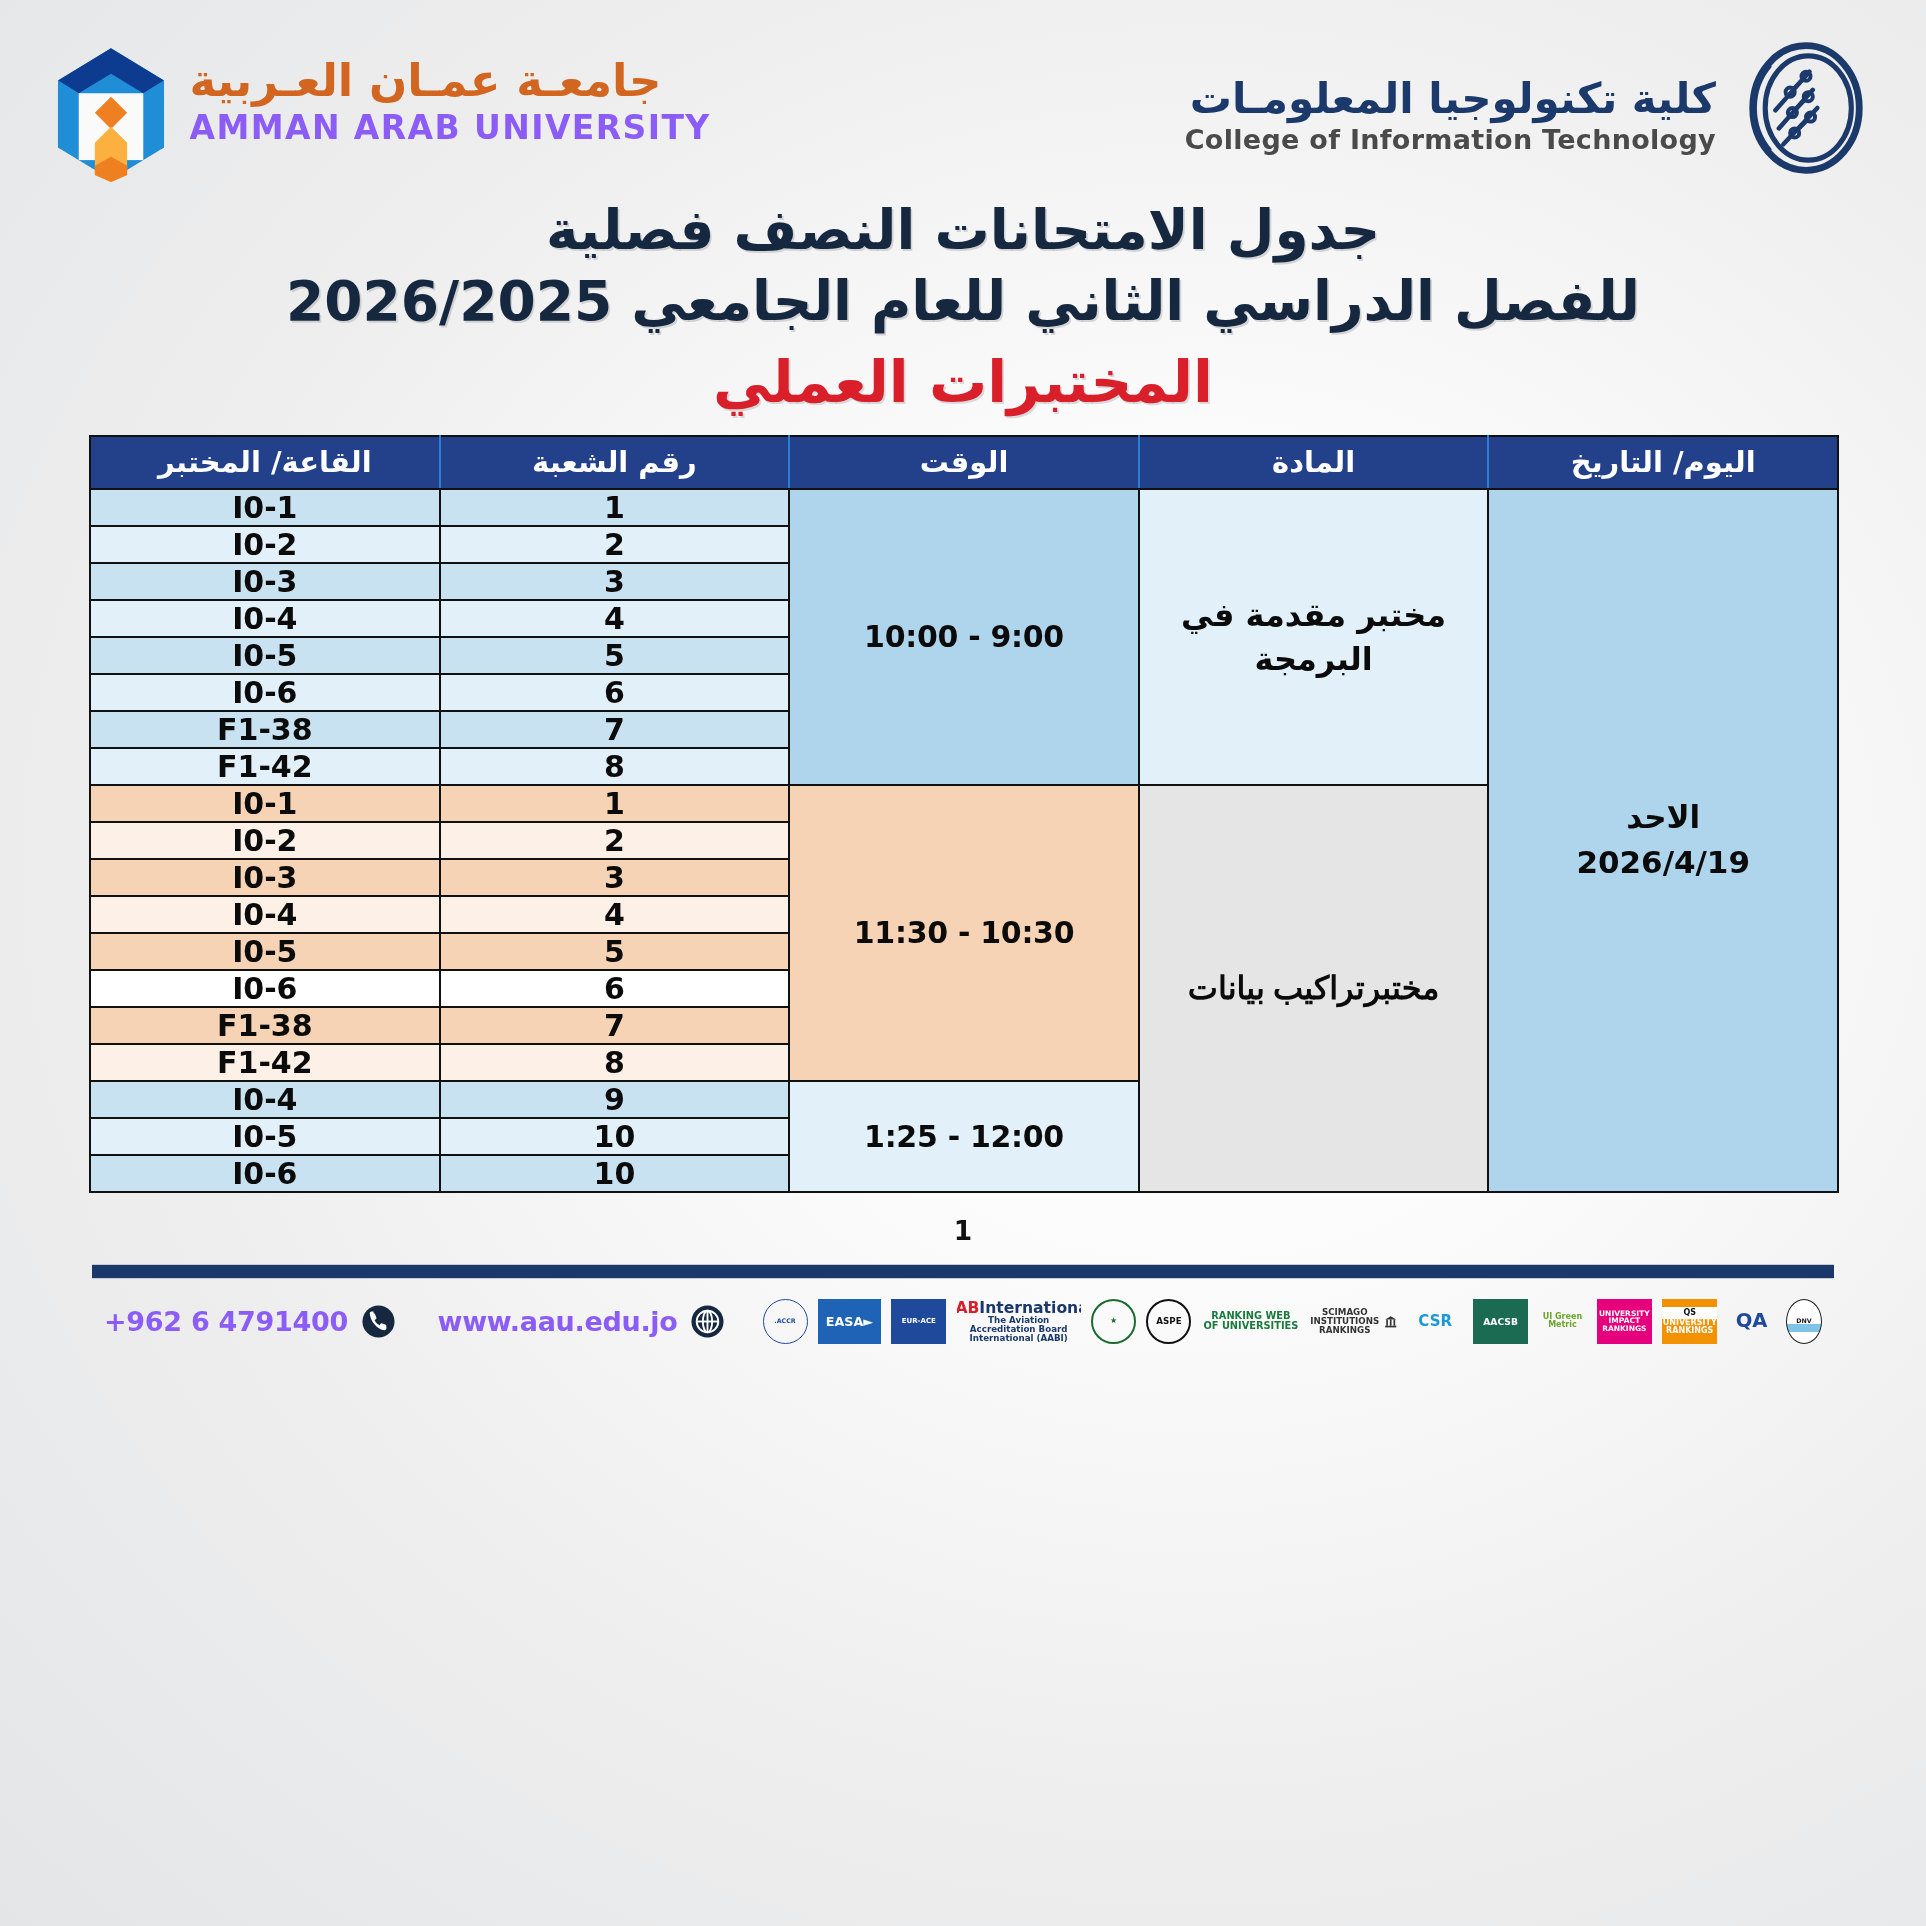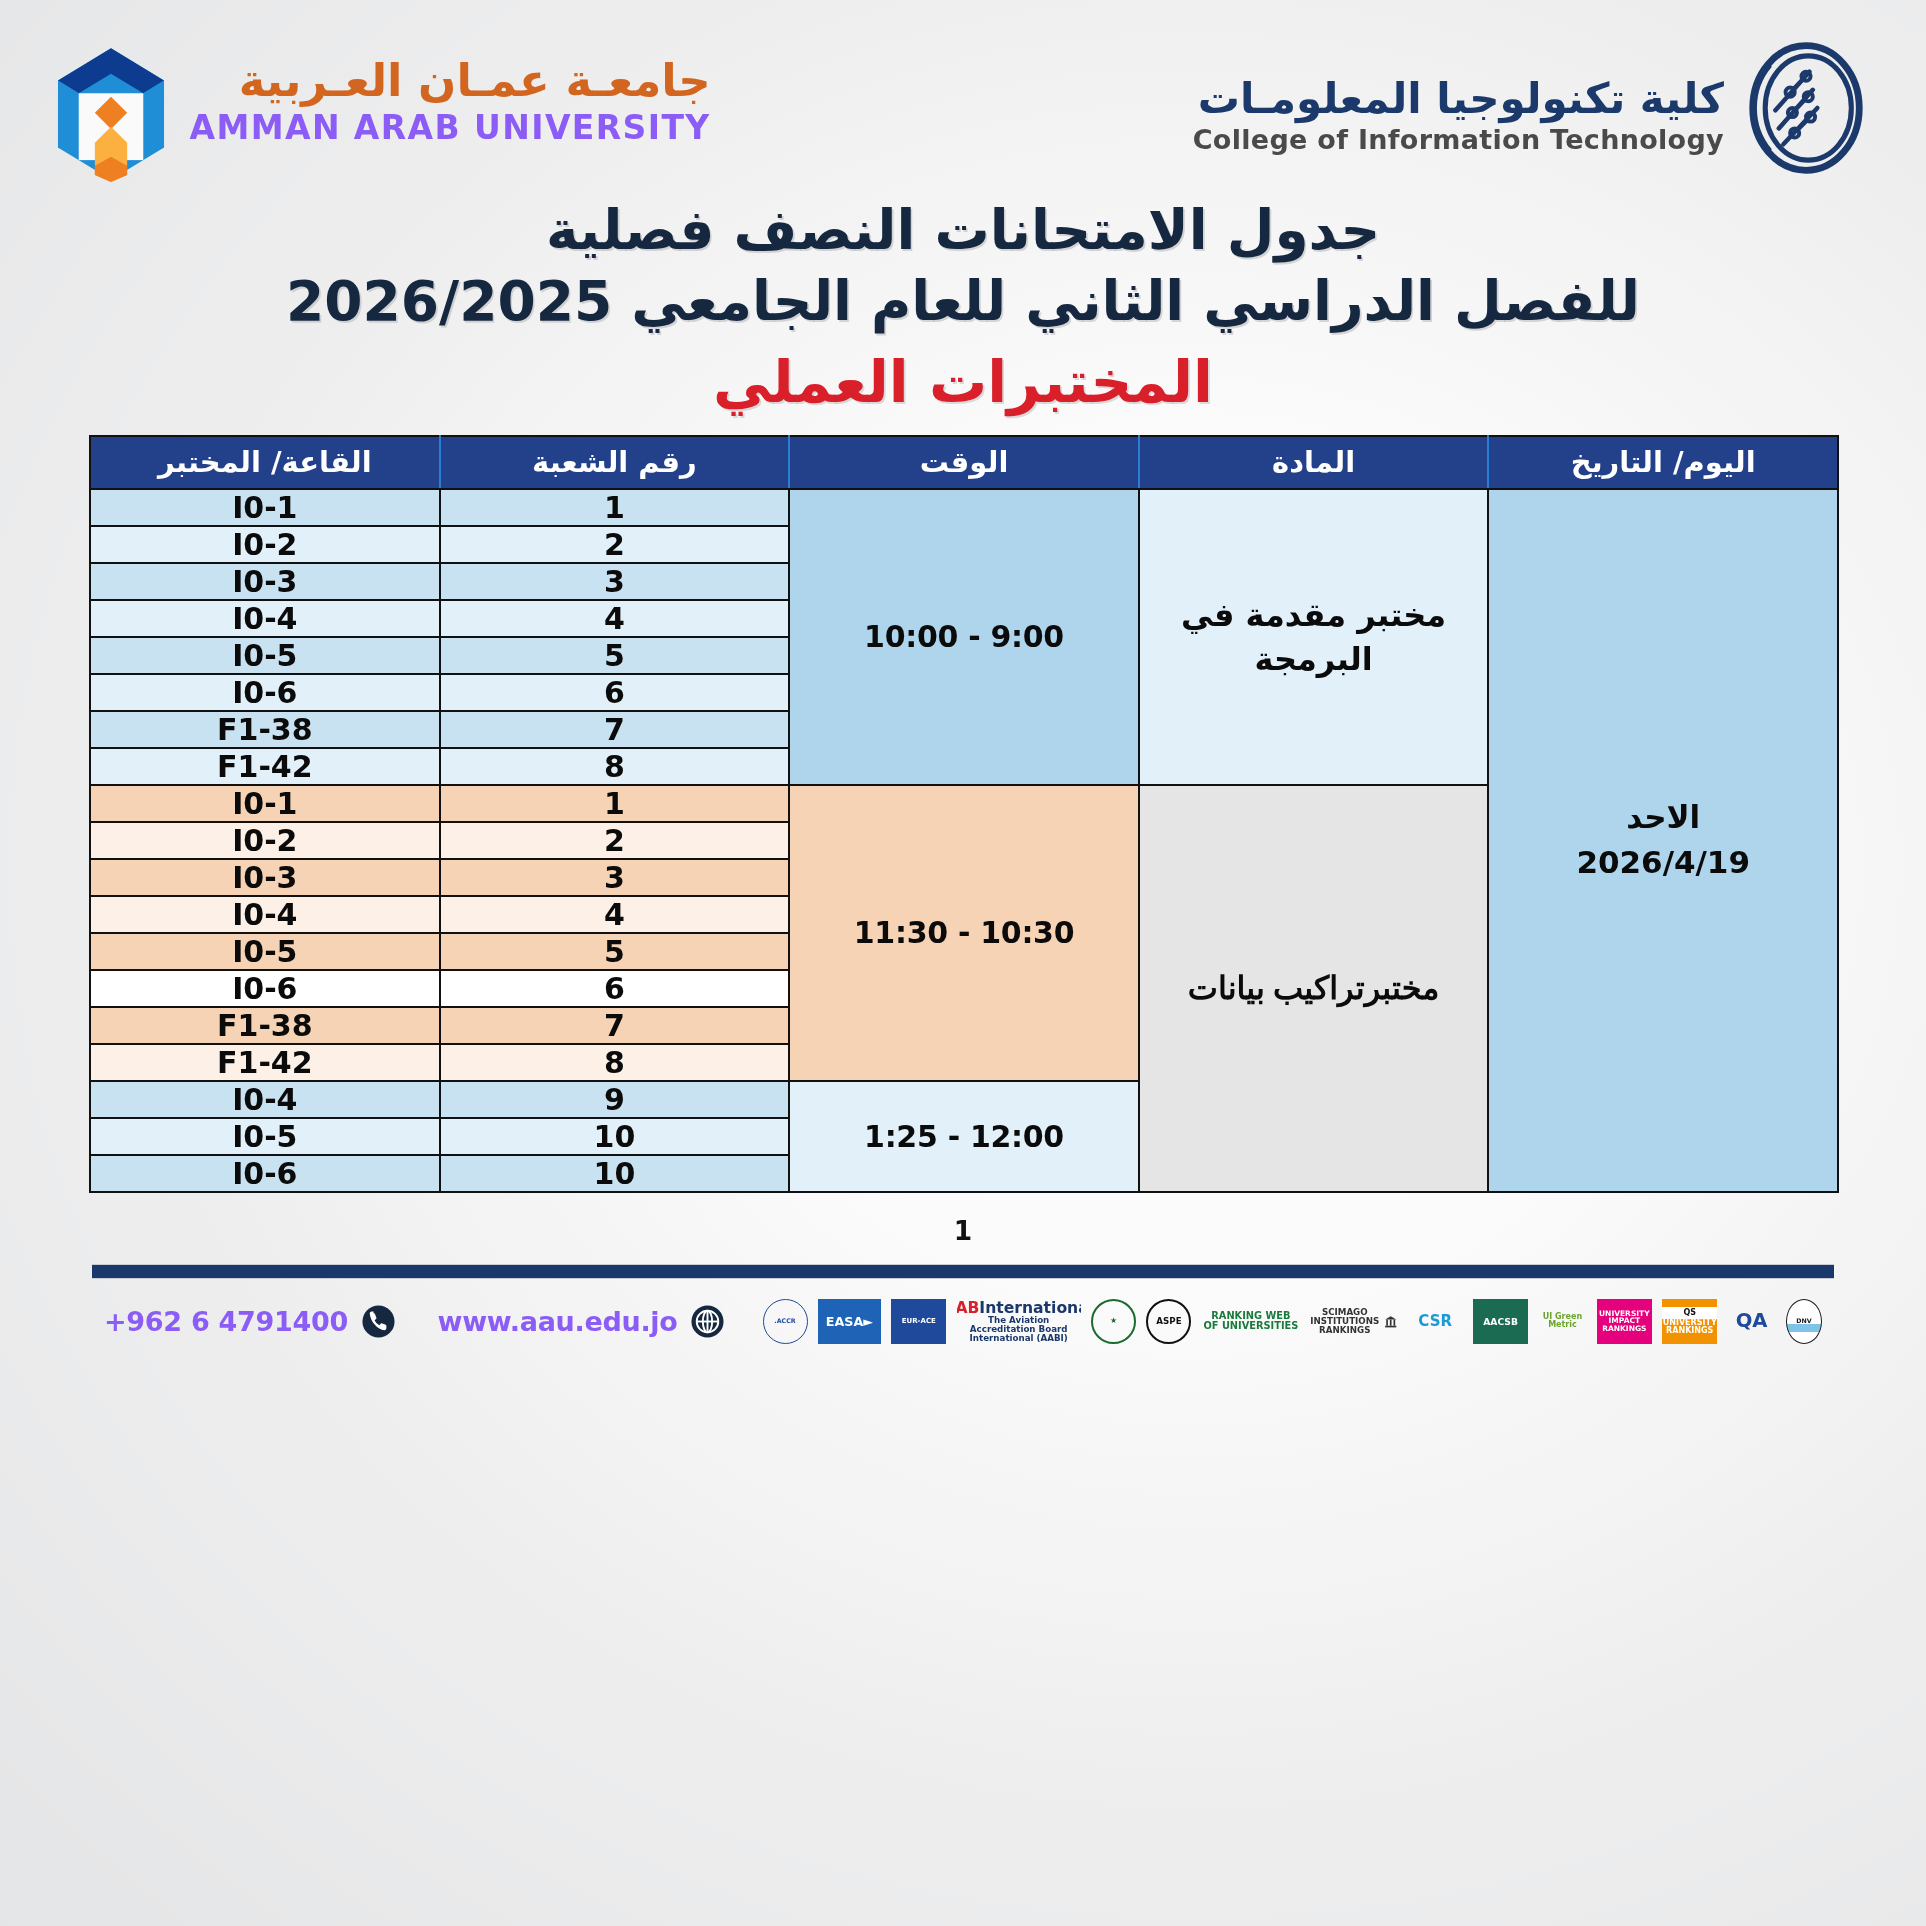--- a/index.html
+++ b/index.html
@@ -12,34 +12,34 @@
   }
 
   
   .header {
     display: flex;
     align-items: flex-start;
     justify-content: space-between;
     padding: 40px 52px 0 52px;
     height: 190px;
   }
-  .cit-logo { display: flex; align-items: center; gap: 14px; }
+  .cit-logo { display: flex; align-items: center; gap: 22px; }
   .cit-mark { width: 136px; height: 136px; flex: 0 0 136px; }
   .cit-text { display: flex; flex-direction: column; gap: 4.6px; padding-top: 15px; }
   .cit-ar {
     font-size: 42px; font-weight: 700; color: #1b3a6b; direction: rtl;
     letter-spacing: -0.6px; line-height: 1.05;
   }
   .cit-en {
     font-size: 27px; font-weight: 600; color: #4a4a4a; direction: ltr;
     letter-spacing: 0.3px; line-height: 1.05;
   }
 
   .aau-logo { display: flex; align-items: flex-start; gap: 19.6px; padding-top: 5.8px; }
-  .aau-text { display: flex; flex-direction: column; align-items: flex-start; gap: 8px; padding-top: 12.7px; }
+  .aau-text { display: flex; flex-direction: column; align-items: flex-end; gap: 8px; padding-top: 12.7px; }
   .aau-ar {
     font-size: 45px; font-weight: 700; color: #d2651f; direction: rtl;
     letter-spacing: 1.7px; line-height: 1;
   }
   .aau-en {
     font-size: 33px; font-weight: 700; color: #8b5cf6; direction: ltr;
     letter-spacing: 1.4px; line-height: 1;
   }
   .aau-mark { width: 118px; height: 136px; flex: 0 0 118px; }
 

